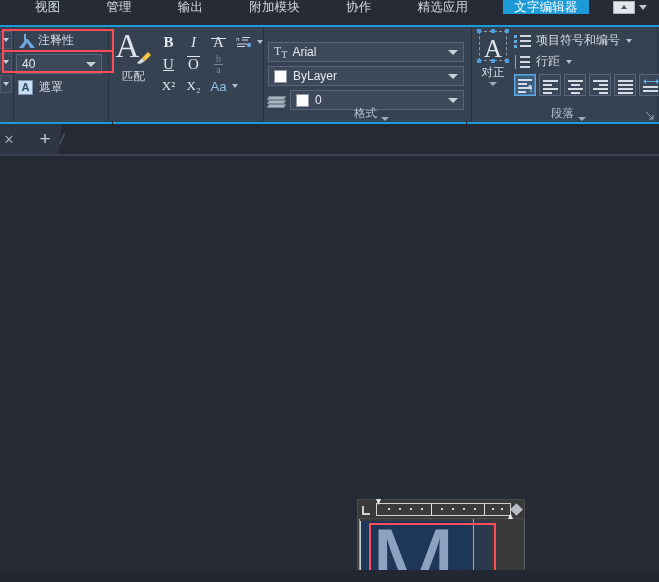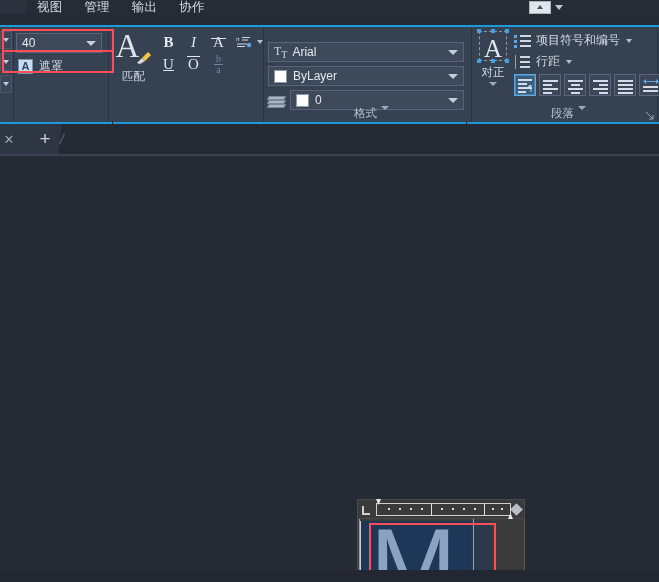--- a/index.html
+++ b/index.html
@@ -8,21 +8,21 @@
     background: #252a35;
     font-family: "Liberation Sans", "DejaVu Sans", sans-serif;
     overflow: hidden;
   }
   .app { position: relative; width: 659px; height: 582px; }
 
   
   .tabstrip {
     position: absolute; left: 0; top: 0; width: 659px; height: 14px;
     background: #262b36;
-    display: flex; align-items: stretch;
+    display: flex; align-items: stretch; gap: 24px;
   }
   .tabstrip .edge-strip { width: 26px; height: 100%; background: #2c323e; }
   .rtab {
     display: flex; align-items: center; padding: 0 11px;
     font-size: 12.5px; color: #d4dae3; height: 100%;
     white-space: nowrap; letter-spacing: .2px;
   }
   .rtab.active { background: #1d9bd8; color: #ffffff; }
   .tabstrip-right { margin-left: auto; display: flex; align-items: center; padding-right: 96px; }
   .mini-btn {
@@ -39,21 +39,21 @@
   
   .ribbon {
     position: absolute; left: 0; top: 27px; width: 659px; height: 95px;
     background: #364152;
     display: flex;
   }
   .panel { position: relative; height: 100%; border-right: 1px solid #2b3342; }
   .panel-label {
     position: absolute; bottom: 1px; width: 100%; text-align: center;
     font-size: 11.5px; color: #b9c2cf; display: flex;
-    align-items: flex-start; justify-content: center; gap: 4px;
+    align-items: flex-end; justify-content: center; gap: 4px;
   }
   .lbl-caret { width: 0; height: 0; border-left: 4px solid transparent;
     border-right: 4px solid transparent; border-top: 4px solid #9fabbb; }
 
   
   .p-clip { width: 14px; background: #364152; padding-top: 4px; }
   .clipbox { width: 12px; height: 18px; border: 1px solid #4c576a; background: #3b465a;
     margin-bottom: 4px; display: flex; align-items: center; justify-content: center; }
   .clipbox .c { width: 0; height: 0; border-left: 3px solid transparent;
     border-right: 3px solid transparent; border-top: 4px solid #c3cad5; }
@@ -228,21 +228,30 @@
     <div class="rtab">
       <span>视图</span>
     </div>
     <div class="rtab">
       <span>管理</span>
     </div>
     <div class="rtab">
       <span>输出</span>
     </div>
     <div class="rtab">
+      <span>附加模块</span>
+    </div>
+    <div class="rtab">
       <span>协作</span>
+    </div>
+    <div class="rtab">
+      <span>精选应用</span>
+    </div>
+    <div class="rtab active">
+      <span>文字编辑器</span>
     </div>
 
     <div class="tabstrip-right">
       <div class="mini-btn">
         <span class="tri"></span>
       </div>
       <div class="mini-caret"></div>
     </div>
   </div>
   <div class="tab-underline"></div>
@@ -255,20 +264,24 @@
         </div>
       <div class="clipbox">
           <span class="c"></span>
         </div>
       <div class="clipbox">
           <span class="c"></span>
         </div>
     </div>
 
     <div class="panel p-style">
+      <div class="row-item">
+        <span class="annot-icon"></span>
+        <span class="txt">注释性</span>
+      </div>
 
       <div class="size-combo">
         <span class="val">40</span>
         <span class="arrow"></span>
       </div>
 
       <div class="row-item">
         <span class="mask-icon">A</span>
         <span class="txt">遮罩</span>
       </div>
@@ -319,20 +332,32 @@
             </div>
           <div class="tbtn">
             <span class="stack-frac">
               <span>b</span>
                 <span class="bar"></span>
                 <span>a</span>
             </span>
           </div>
         </div>
 
+        <div class="btn-row">
+          <div class="tbtn small">
+              <span>X²</span>
+            </div>
+          <div class="tbtn small">
+              <span>X₂</span>
+            </div>
+          <div class="tbtn acc">
+              <span>Aa</span>
+            </div>
+          <span class="mini-caret2"></span>
+        </div>
       </div>
     </div>
 
     <div class="panel p-fmt">
       <div class="combo">
         <span class="font-ico">T<sub>T</sub></span>
         <span class="label">Arial</span>
         <span class="arrow"></span>
       </div>
 

